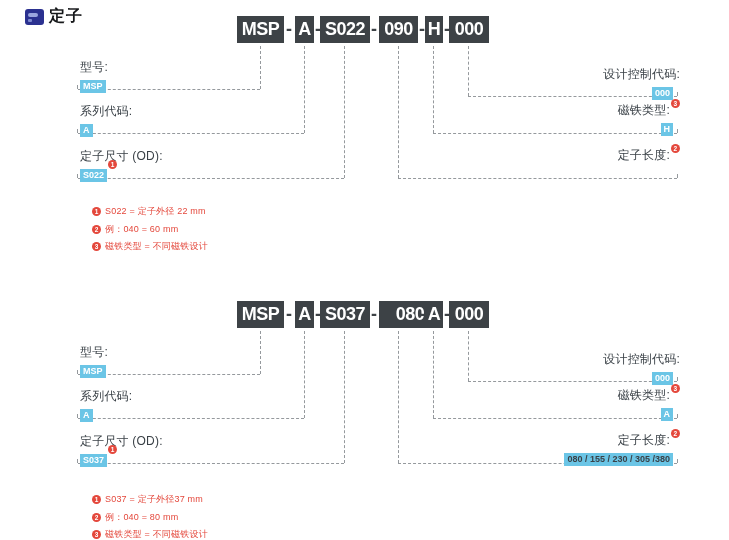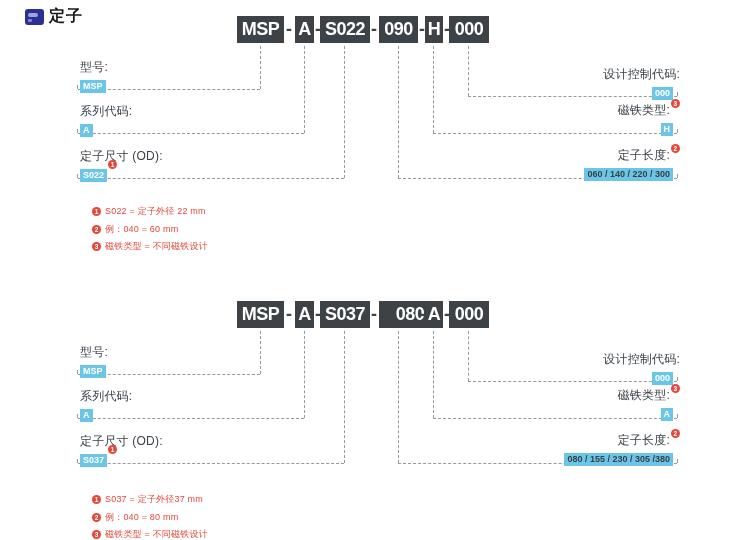--- a/index.html
+++ b/index.html
@@ -118,21 +118,20 @@
     <div class="field right" style="right:49px;top:67px;">
       <div class="flabel"><span>设计控制代码:</span></div>
       <div class="fvalue"><span class="vbox">000</span></div>
     </div>
     <div class="field right" style="right:49px;top:103px;">
       <div class="flabel"><span>磁铁类型:</span><span class="sup-circle">3</span></div>
       <div class="fvalue"><span class="vbox">H</span></div>
     </div>
     <div class="field right" style="right:49px;top:148px;">
       <div class="flabel"><span>定子长度:</span><span class="sup-circle">2</span></div>
-      <div class="fvalue"><span class="vbox dark">060 / 140 / 220 / 300</span></div>
     </div>
 
     <div class="fnotes" style="top:205px;">
       <div class="fn">
           <span class="fn-circle">1</span>
           <span class="fn-text">S022 = 定子外径 22 mm</span>
         </div>
       <div class="fn">
           <span class="fn-circle">2</span>
           <span class="fn-text">例：040 = 60 mm</span>

